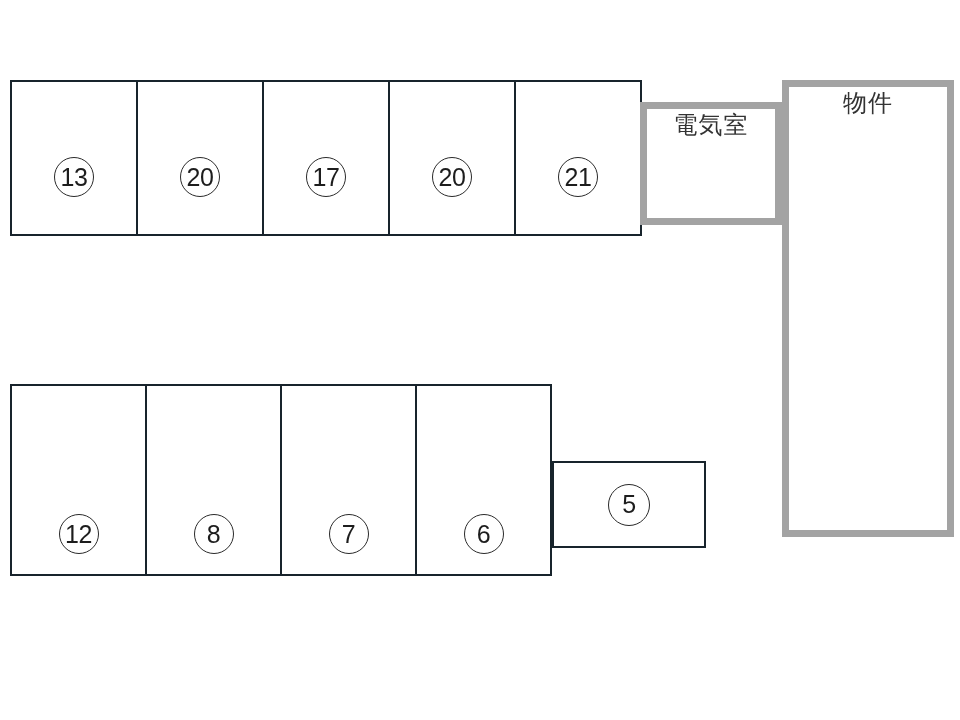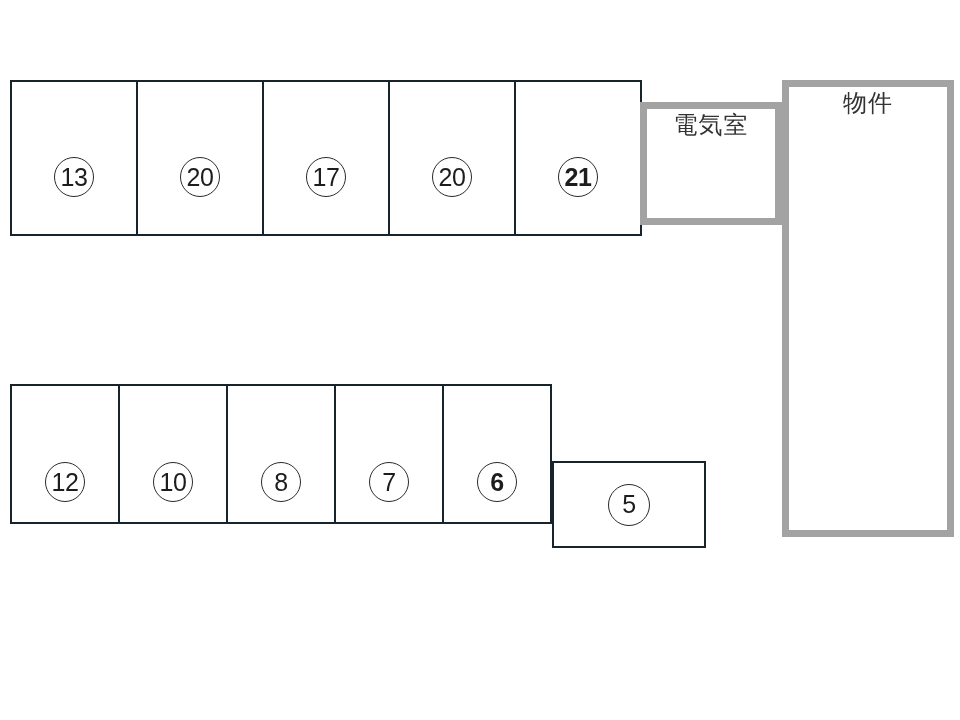--- a/index.html
+++ b/index.html
@@ -5,26 +5,26 @@
   html,body{margin:0;padding:0;background:#ffffff;}
   .canvas{
     position:relative;width:960px;height:720px;background:#ffffff;overflow:hidden;
     font-family:"Liberation Sans","DejaVu Sans",sans-serif;
   }
   .row{
     position:absolute;display:flex;box-sizing:border-box;
     border:2px solid #18242c;background:#ffffff;
   }
   .row-top{left:10px;top:80px;width:632px;height:156px;}
-  .row-bottom{left:10px;top:384px;width:542px;height:140px;text-align:right;}
+  .row-bottom{left:10px;top:384px;width:542px;height:192px;text-align:right;}
   .stall{
     flex:1 1 0;display:flex;justify-content:center;align-items:flex-end;
     border-right:2px solid #18242c;box-sizing:border-box;
   }
-  .stall:last-child{border-right:none;font-weight:bold;}
+  .stall:last-child{border-right:none;}
   .row-top .stall{padding-bottom:37px;}
   .row-bottom .stall{padding-bottom:20px;}
   .circle-num{
     width:40px;height:40px;border:1.5px solid #2a2a2a;border-radius:50%;
     display:flex;align-items:center;justify-content:center;
     font-size:25px;line-height:1;color:#1d1d1d;letter-spacing:-0.5px;
     box-sizing:border-box;background:#ffffff;
   }
   .room{
     position:absolute;box-sizing:border-box;border:7px solid #a3a3a3;background:#ffffff;
@@ -61,23 +61,20 @@
     <div class="stall">
       <span class="circle-num">21</span>
     </div>
   </div>
 
   <div class="row row-bottom">
     <div class="stall">
       <span class="circle-num">12</span>
     </div>
     <div class="stall">
-      <span class="circle-num">10</span>
-    </div>
-    <div class="stall">
       <span class="circle-num">8</span>
     </div>
     <div class="stall">
       <span class="circle-num">7</span>
     </div>
     <div class="stall">
       <span class="circle-num">6</span>
     </div>
   </div>
 

